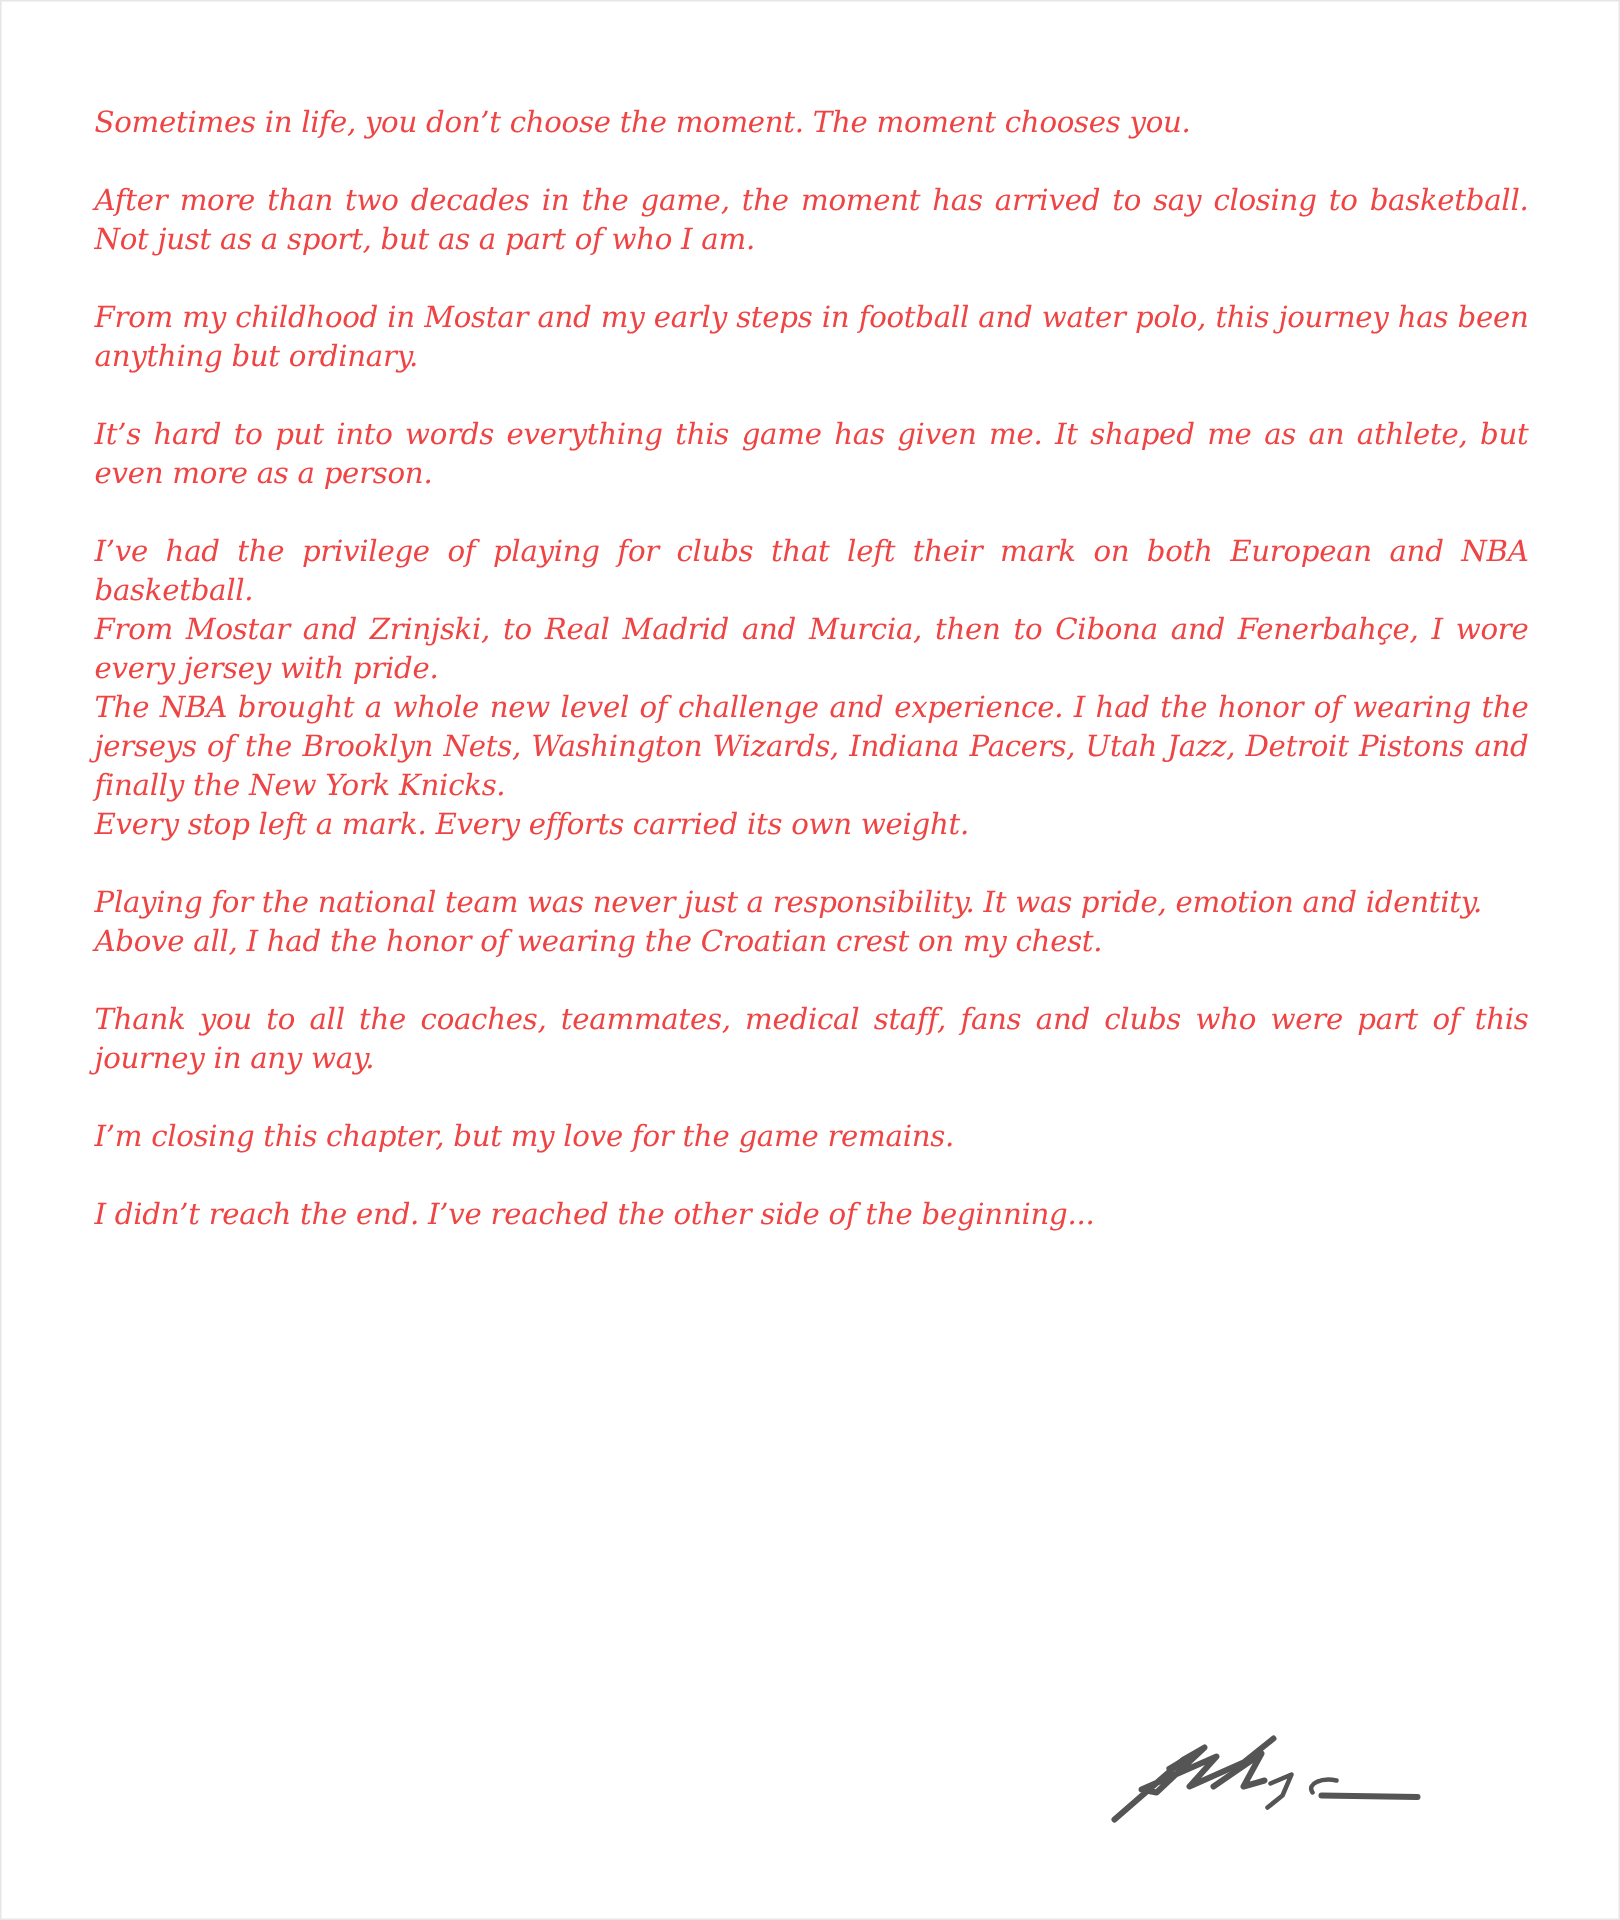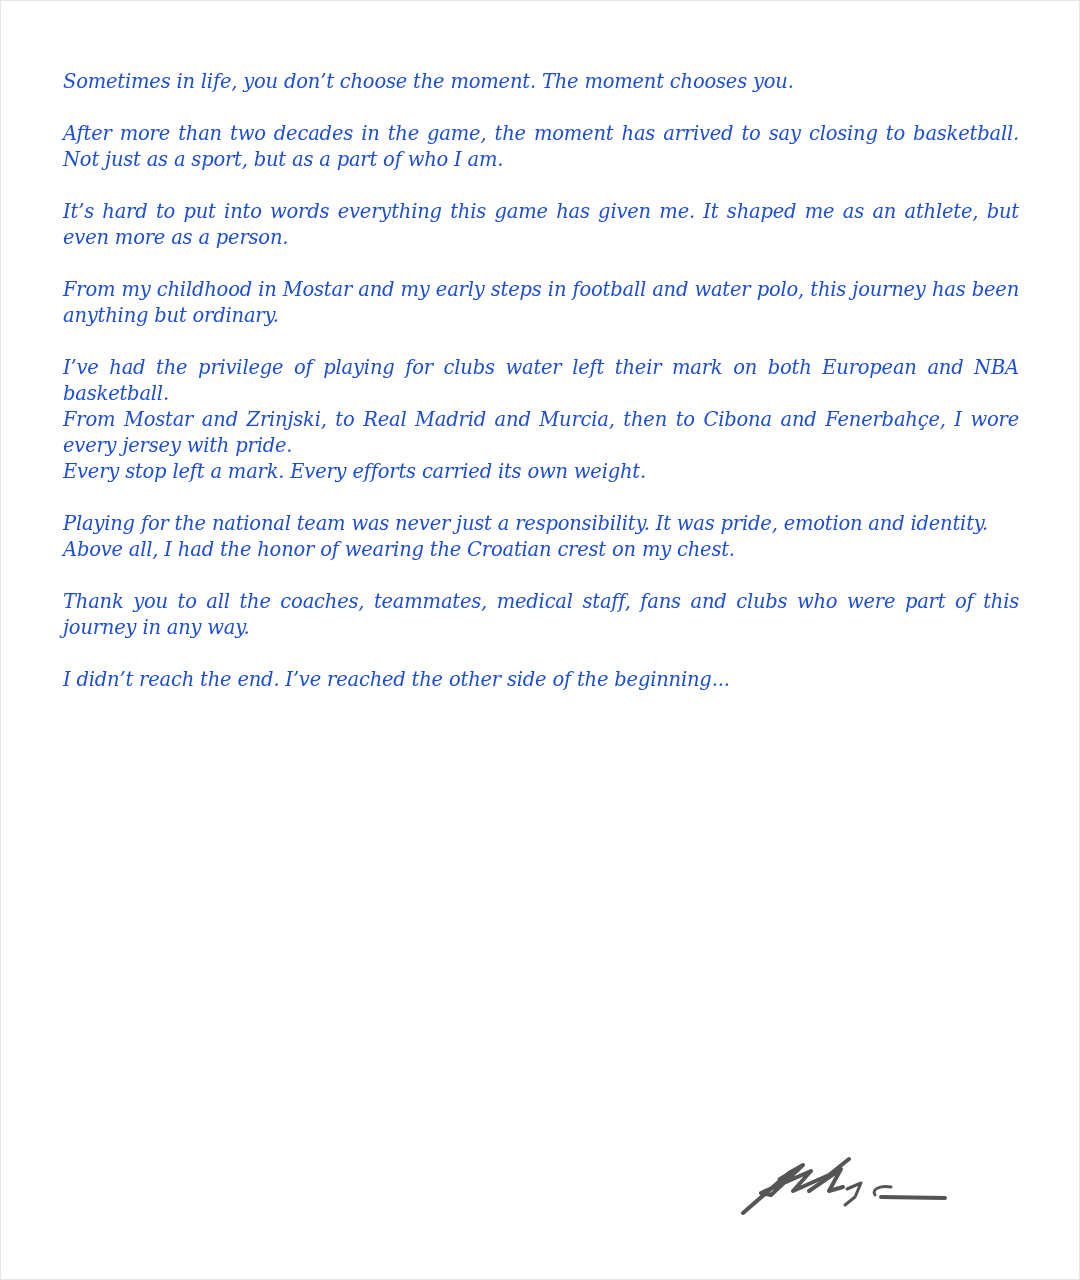--- a/index.html
+++ b/index.html
@@ -4,21 +4,21 @@
   <style>
     html, body { margin:0; padding:0; background:#fff; }
     body { width:1080px; height:1280px; overflow:hidden; }
     .page {
       position:relative; width:1078px; height:1278px;
       border:1px solid #e6e6e6; background:#fff;
     }
     .letter {
       position:absolute; left:62px; top:68px; width:956px;
       font-family:"DejaVu Serif", "Liberation Serif", serif;
-      font-style:italic; color:#1d4ed8;
+      font-style:italic; color:#ef4444;
       font-size:19.5px; line-height:26px; letter-spacing:-0.2px;
       text-align:justify;
     }
     .para { margin:0 0 26px 0; }
     .para .line { display:block; }
     .sig {
       position:absolute; left:730px; top:1150px; width:220px; height:70px;
     }
   </style>
 </head>
@@ -26,36 +26,40 @@
 
 <div class="page">
   <div class="letter">
     <p class="para">
         <span class="line">Sometimes in life, you don’t choose the moment. The moment chooses you.</span>
       </p>
     <p class="para">
         <span class="line">After more than two decades in the game, the moment has arrived to say closing to basketball. Not just as a sport, but as a part of who I am.</span>
       </p>
     <p class="para">
+        <span class="line">From my childhood in Mostar and my early steps in football and water polo, this journey has been anything but ordinary.</span>
+      </p>
+    <p class="para">
         <span class="line">It’s hard to put into words everything this game has given me. It shaped me as an athlete, but even more as a person.</span>
       </p>
     <p class="para">
-        <span class="line">From my childhood in Mostar and my early steps in football and water polo, this journey has been anything but ordinary.</span>
-      </p>
-    <p class="para">
-      <span class="line">I’ve had the privilege of playing for clubs water left their mark on both European and NBA basketball.</span>
+      <span class="line">I’ve had the privilege of playing for clubs that left their mark on both European and NBA basketball.</span>
       <span class="line">From Mostar and Zrinjski, to Real Madrid and Murcia, then to Cibona and Fenerbahçe, I wore every jersey with pride.</span>
+      <span class="line">The NBA brought a whole new level of challenge and experience. I had the honor of wearing the jerseys of the Brooklyn Nets, Washington Wizards, Indiana Pacers, Utah Jazz, Detroit Pistons and finally the New York Knicks.</span>
       <span class="line">Every stop left a mark. Every efforts carried its own weight.</span>
     </p>
     <p class="para">
       <span class="line">Playing for the national team was never just a responsibility. It was pride, emotion and identity.</span>
       <span class="line">Above all, I had the honor of wearing the Croatian crest on my chest.</span>
     </p>
     <p class="para">
         <span class="line">Thank you to all the coaches, teammates, medical staff, fans and clubs who were part of this journey in any way.</span>
+      </p>
+    <p class="para">
+        <span class="line">I’m closing this chapter, but my love for the game remains.</span>
       </p>
     <p class="para">
         <span class="line">I didn’t reach the end. I’ve reached the other side of the beginning...</span>
       </p>
   </div>
 
   <svg class="sig" viewBox="0 0 220 70">
     <g fill="none" stroke="#555" stroke-linecap="round" stroke-linejoin="round">
       <path d="M12 62 L58 22 L72 14 L40 44 L30 42 L80 20 L62 40 L98 24 L118 8" stroke-width="4"></path>
       <path d="M58 22 L48 28" stroke-width="3"></path>

